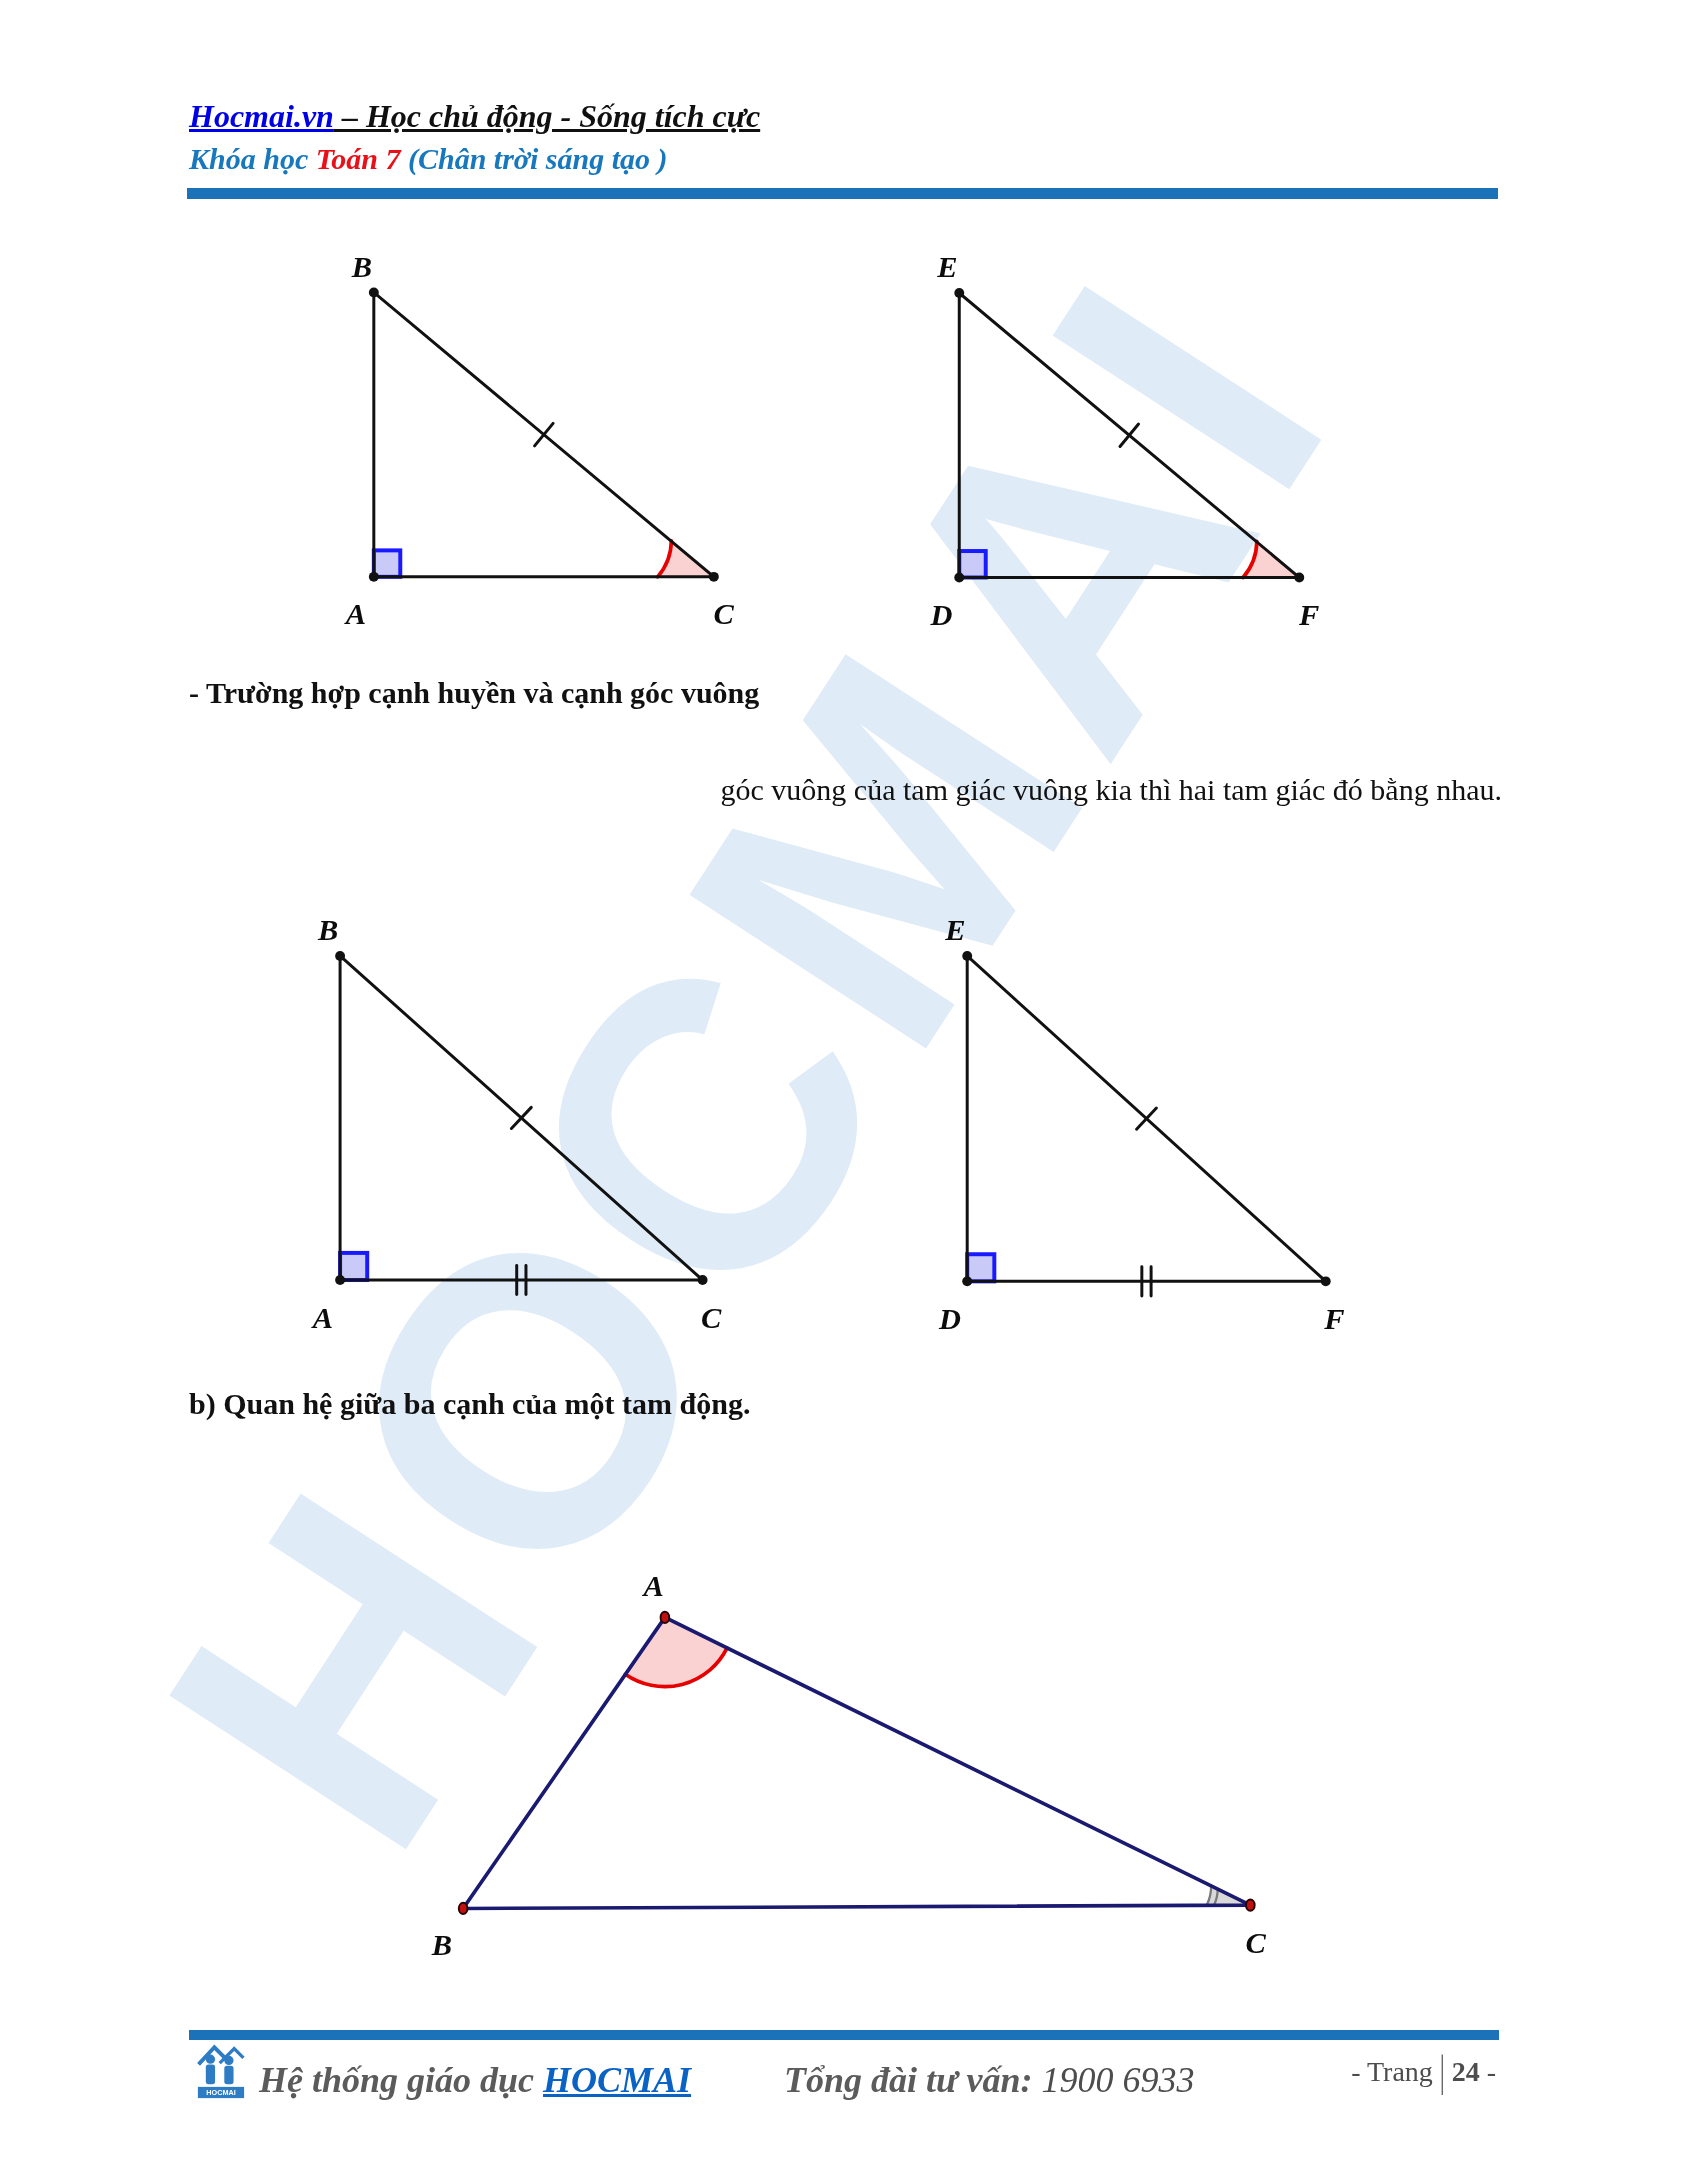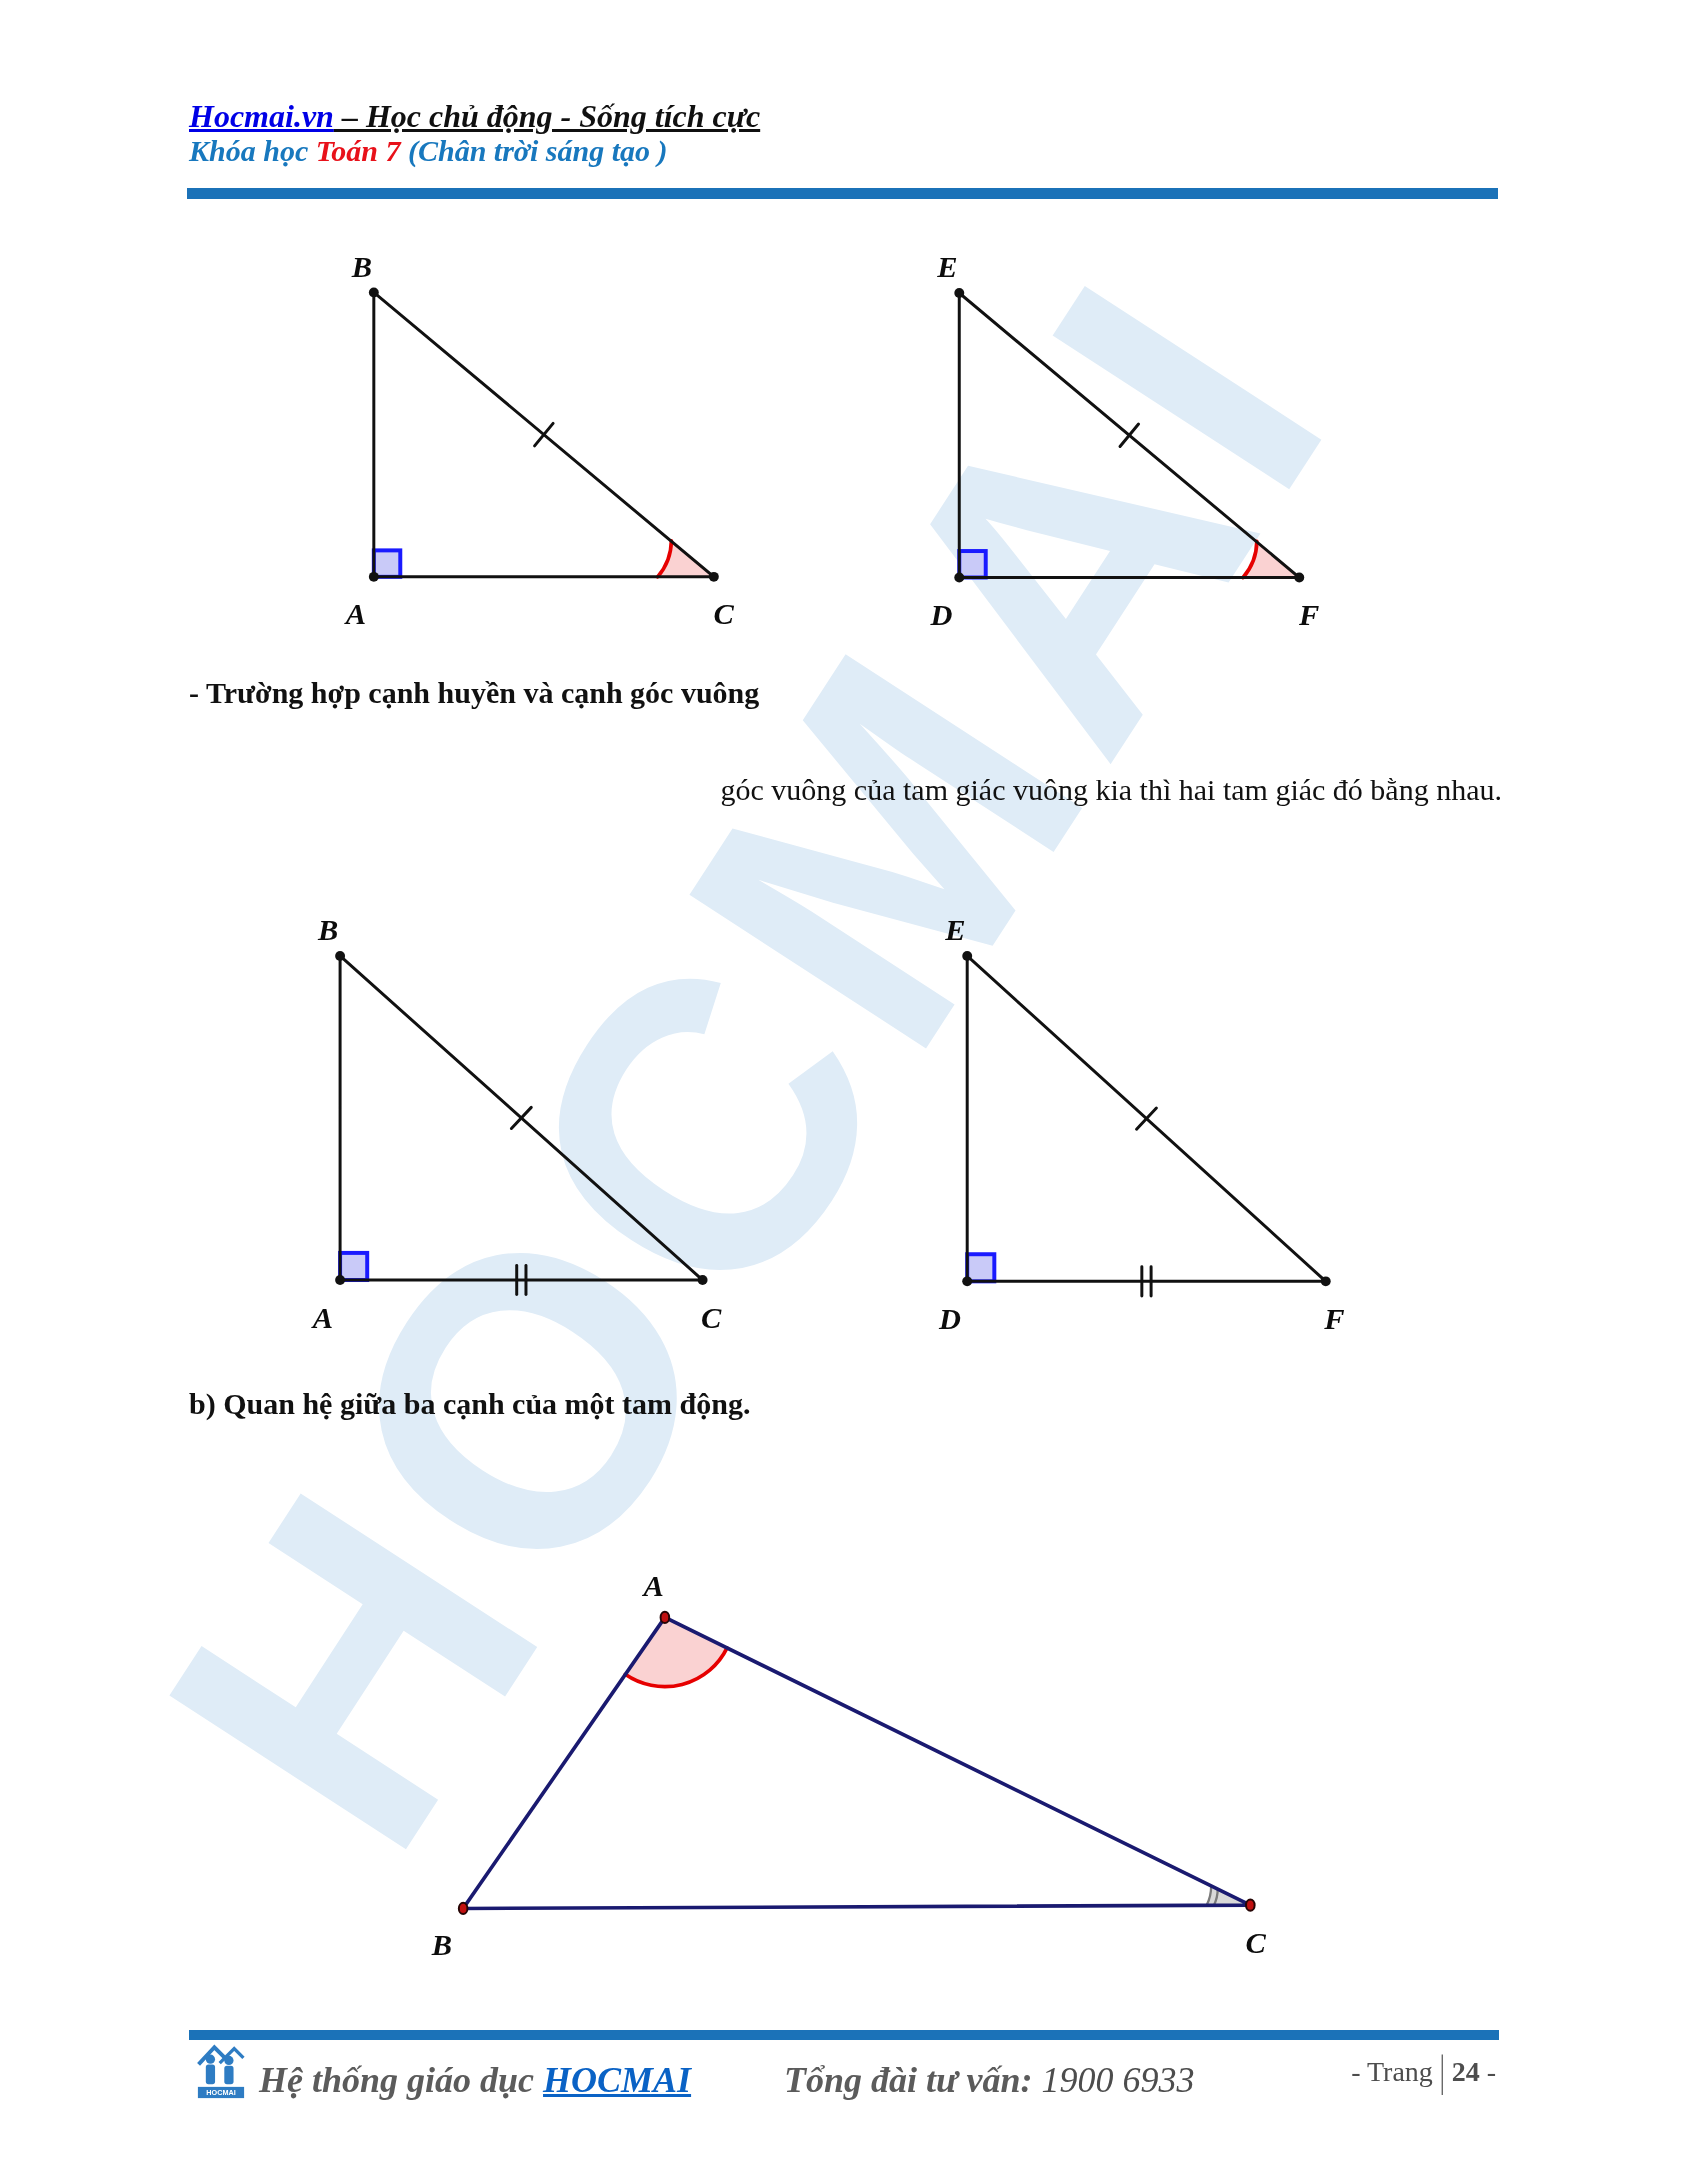--- a/index.html
+++ b/index.html
@@ -9,21 +9,21 @@
   #watermark{position:absolute;left:-331px;top:853px;width:2170px;height:423px;
     text-align:center;font-family:"Liberation Sans", sans-serif;font-weight:bold;
     font-size:410px;line-height:410px;letter-spacing:14.6px;color:var(--watermark-blue);
     transform:rotate(-57deg);transform-origin:center;white-space:nowrap;z-index:1;
     pointer-events:none;user-select:none;}
   
   .hdr{position:absolute;left:189px;width:1323px;z-index:3;font-style:italic;font-weight:bold;}
   #hdr-line1{top:97px;font-size:32px;line-height:38px;}
   #hdr-line1 .site{color:var(--brand-blue);text-decoration:underline;cursor:pointer;}
   #hdr-line1 .tagline{color:#101010;text-decoration:underline;}
-  #hdr-line2{top:132px;font-size:30px;line-height:37px;color:var(--course-blue);}
+  #hdr-line2{top:140px;font-size:30px;line-height:37px;color:var(--course-blue);}
   #hdr-line2 .subject{color:var(--subject-red);}
   #hdr-bar{position:absolute;left:187px;top:188px;width:1311px;height:11.2px;
     background:var(--header-bar);z-index:3;}
   
   .blocktext{position:absolute;left:189px;width:1313px;z-index:3;font-size:30px;}
   #sec1-heading{top:676px;font-weight:bold;}
   #sec1-body{top:761px;line-height:58px;}
   #sec1-body .l1{text-align:justify;text-align-last:justify;}
   #sec1-body .l2{text-align:right;}
   #sec2-heading{top:1387px;font-weight:bold;}

